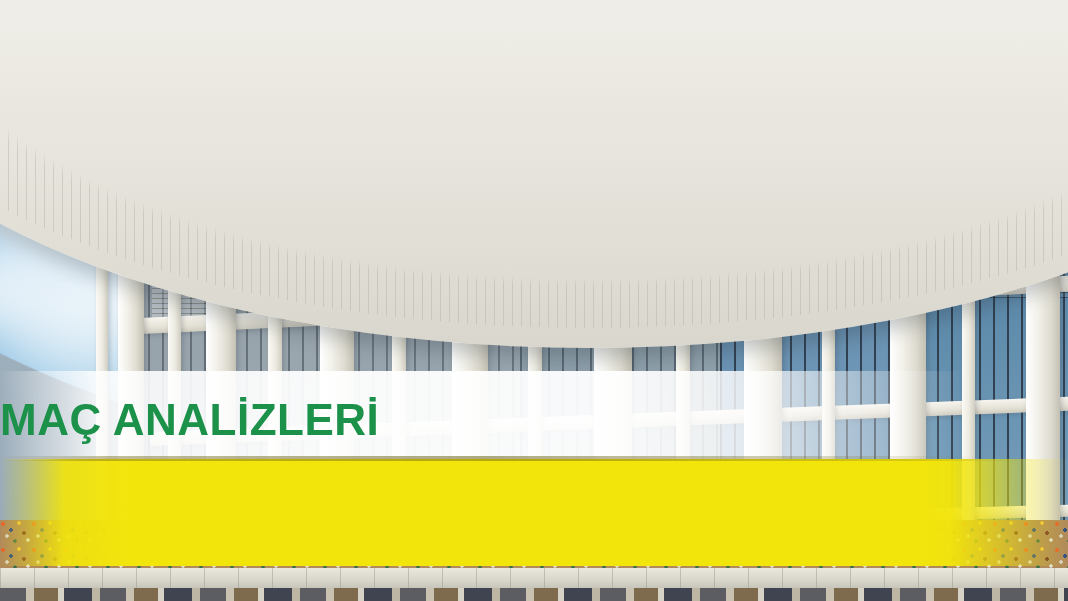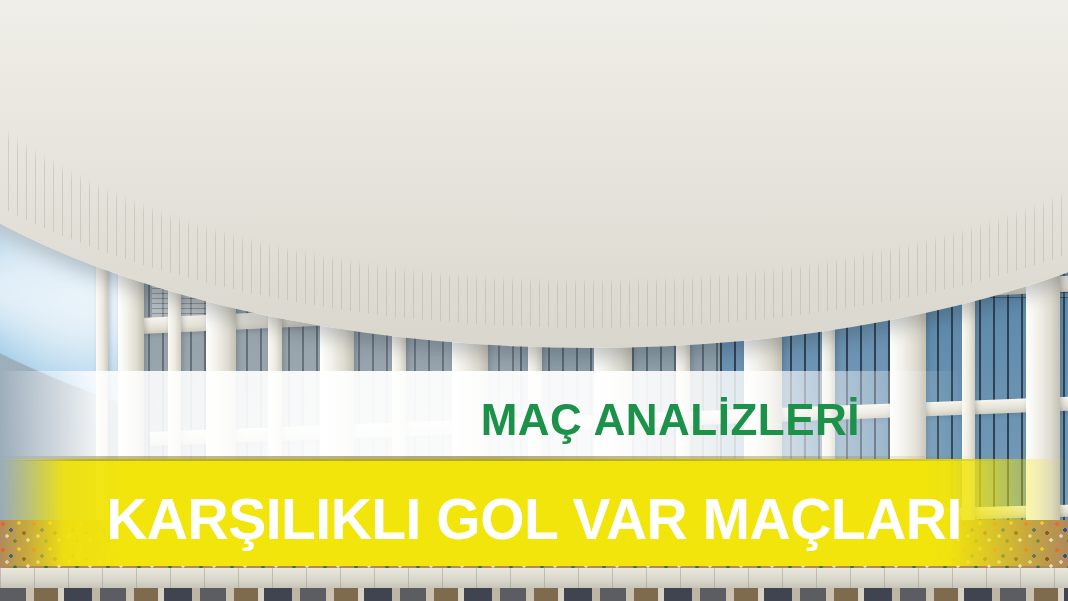--- a/index.html
+++ b/index.html
@@ -229,21 +229,21 @@
       rgba(120,110,30,0.35) 72%,
       rgba(120,110,30,0.0) 92%);
   }
 
   
   .kicker {
     position: absolute;
     left: 0;
     top: 396px;
     width: 860px;
-    text-align: right;
+    text-align: left;
     font-size: 44px;
     font-weight: 700;
     letter-spacing: 0.5px;
     line-height: 48px;
     color: #1b9149;
     white-space: nowrap;
   }
 
   
   .yellow-banner {
@@ -377,15 +377,14 @@
   </div>
 
   <div class="white-band"></div>
   <div class="white-band-bottomline"></div>
 
   <div class="kicker">MAÇ ANALİZLERİ</div>
 
   <div class="yellow-banner"></div>
   <div class="yellow-top-edge"></div>
 
-  <div class="headline">KARŞILIKLI GOL VAR MAÇLARI</div>
 
 </div>
 
 </body></html>

